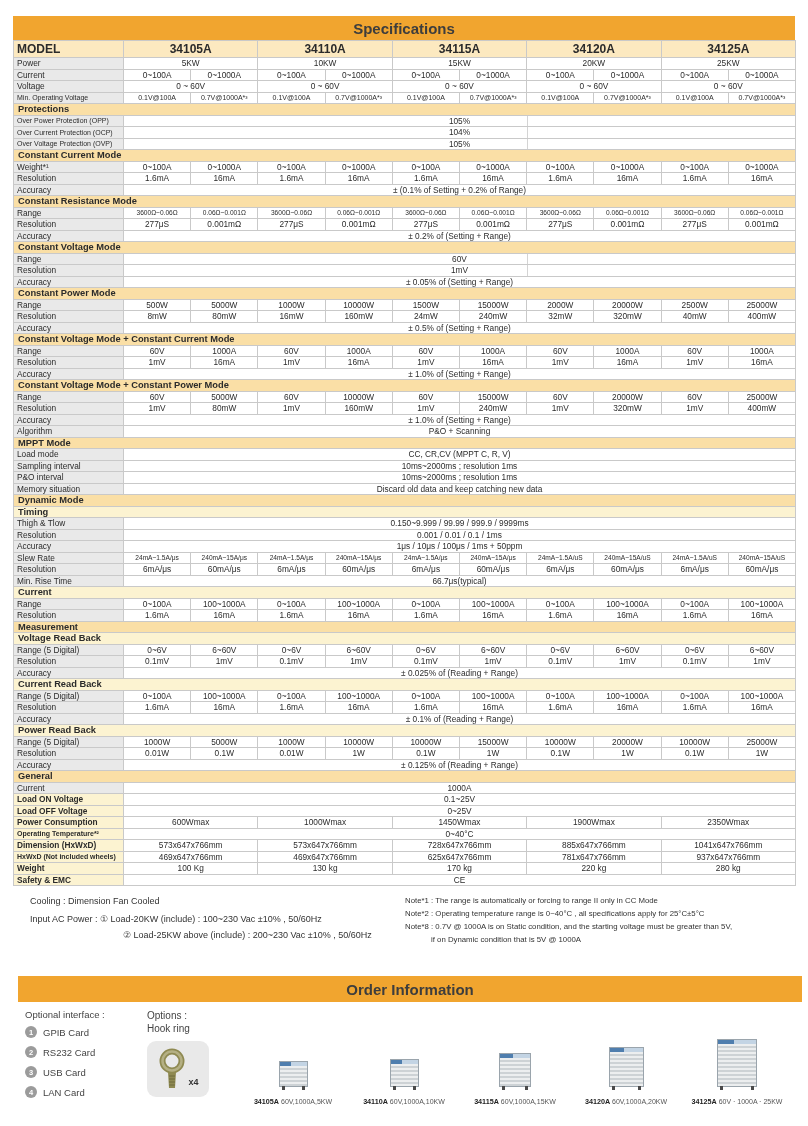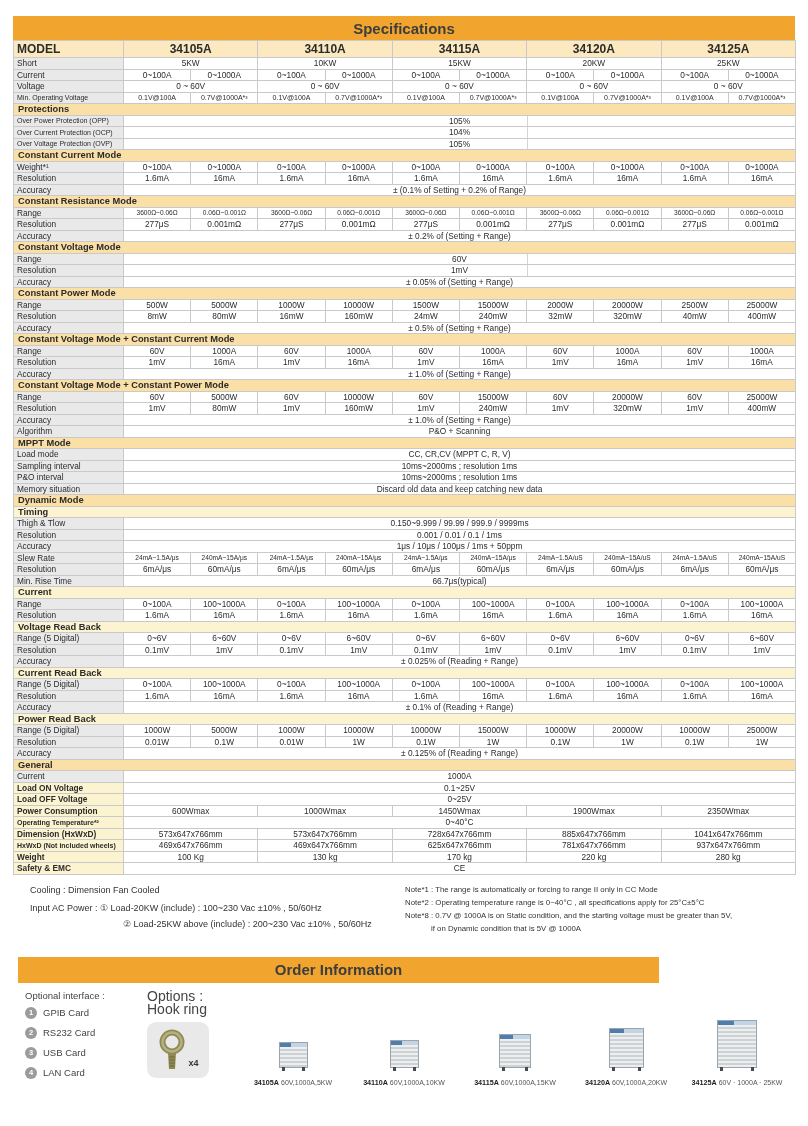--- a/index.html
+++ b/index.html
@@ -1,21 +1,21 @@
 <!DOCTYPE html>
 <html><head>
 <meta charset="utf-8">
 <style>
   html,body{margin:0;padding:0;background:#ffffff;}
   body{width:808px;height:1126px;overflow:hidden;font-family:"Liberation Sans", sans-serif;color:#2b2b2b;}
   .page{position:relative;width:808px;height:1126px;background:#fff;}
 
   
   .banner{width:782px;margin:16px 0 0 13px;height:24px;background:#F1A52F;display:flex;align-items:center;justify-content:center;font-weight:bold;font-size:15px;color:#3d3d3d;}
-  .banner.order{width:641px;margin:6px 0 0 18px;height:26px;justify-content:center;}
+  .banner.order{width:784px;margin:14px 0 0 18px;height:26px;justify-content:center;}
 
   
   #spec-table{width:782px;margin-left:13px;border-left:1px solid #c9c9c9;border-top:1px solid #c9c9c9;background:#fff;}
   .trow{display:grid;grid-template-columns:110px repeat(10,1fr);height:11.5px;}
   .trow.modelrow{height:17px;}
   .trow>div{box-sizing:border-box;border-right:1px solid #c9c9c9;border-bottom:1px solid #c9c9c9;display:flex;align-items:center;justify-content:center;overflow:hidden;white-space:nowrap;font-size:8.3px;}
   .lab{justify-content:flex-start !important;padding-left:3px;background:#e9e9e9;}
   .lab.ly{background:#fcf3d1;font-weight:bold;}
   .lab.sm{font-size:7px !important;}
   .modelrow .lab{background:#fce9c0;font-weight:bold;font-size:12px !important;}
@@ -38,21 +38,21 @@
   .fn-right .indent{padding-left:26px;}
 
   
   .order-section{display:flex;margin:7px 0 0 25px;width:770px;}
   .if-col{width:122px;}
   .if-title{font-size:9.5px;color:#444;margin-bottom:6px;}
   .if-item{display:flex;align-items:center;margin-bottom:8px;}
   .num-circle{width:12px;height:12px;border-radius:50%;background:#9b9b9b;color:#fff;font-size:7.5px;font-weight:bold;display:flex;align-items:center;justify-content:center;margin-right:6px;flex:0 0 12px;}
   .if-label{font-size:9.5px;color:#444;}
   .opt-col{width:80px;}
-  .opt-title{font-size:14px;color:#444;line-height:13px;}
+  .opt-title{font-size:10px;color:#444;line-height:13px;}
   .hook-box{margin-top:6px;width:62px;height:56px;background:#e9e9e9;border-radius:9px;display:flex;align-items:center;justify-content:center;}
   .hook-x4{font-size:9px;font-weight:bold;color:#333;margin:26px 0 0 1px;}
   .products{flex:1;display:flex;justify-content:space-between;padding:0 6px 0 14px;}
   .product{width:104px;display:flex;flex-direction:column;align-items:center;justify-content:flex-end;}
   .cab{position:relative;border:1px solid #9aa4ac;background:repeating-linear-gradient(180deg,#eceeef 0 2px,#cdd2d5 2px 4px);margin-bottom:10px;}
   .cab .top{position:absolute;top:0;left:0;right:0;height:4px;background:linear-gradient(90deg,#4f7eae 0 42%,#c3d4e4 42% 100%);}
   .cab .foot{position:absolute;bottom:-4px;width:3px;height:4px;background:#4a4a4a;}
   .cab .foot.l{left:2px;} .cab .foot.r{right:2px;}
   .cap{font-size:7px;color:#555;white-space:nowrap;}
   .cap b{color:#222;font-size:7.2px;}
@@ -69,21 +69,21 @@
   <div id="spec-table">
       <div class="trow modelrow">
         <div class="lab lg">MODEL</div>
         <div class="vcell mname" style="grid-column: span 2;">34105A</div>
         <div class="vcell mname" style="grid-column: span 2;">34110A</div>
         <div class="vcell mname" style="grid-column: span 2;">34115A</div>
         <div class="vcell mname" style="grid-column: span 2;">34120A</div>
         <div class="vcell mname" style="grid-column: span 2;">34125A</div>
       </div>
       <div class="trow">
-        <div class="lab lg">Short</div>
+        <div class="lab lg">Power</div>
         <div class="vcell" style="grid-column: span 2;">5KW</div>
         <div class="vcell" style="grid-column: span 2;">10KW</div>
         <div class="vcell" style="grid-column: span 2;">15KW</div>
         <div class="vcell" style="grid-column: span 2;">20KW</div>
         <div class="vcell" style="grid-column: span 2;">25KW</div>
       </div>
       <div class="trow">
         <div class="lab lg">Current</div>
         <div class="vcell" style="grid-column: span 1;">0~100A</div>
         <div class="vcell" style="grid-column: span 1;">0~1000A</div>
@@ -404,20 +404,23 @@
         <div class="vcell" style="grid-column: span 1;">1.6mA</div>
         <div class="vcell" style="grid-column: span 1;">16mA</div>
         <div class="vcell" style="grid-column: span 1;">1.6mA</div>
         <div class="vcell" style="grid-column: span 1;">16mA</div>
         <div class="vcell" style="grid-column: span 1;">1.6mA</div>
         <div class="vcell" style="grid-column: span 1;">16mA</div>
         <div class="vcell" style="grid-column: span 1;">1.6mA</div>
         <div class="vcell" style="grid-column: span 1;">16mA</div>
         <div class="vcell" style="grid-column: span 1;">1.6mA</div>
         <div class="vcell" style="grid-column: span 1;">16mA</div>
+      </div>
+      <div class="trow sec">
+        <div class="hcell">Measurement</div>
       </div>
       <div class="trow sub">
         <div class="hcell">Voltage Read Back</div>
       </div>
       <div class="trow">
         <div class="lab lg">Range (5 Digital)</div>
         <div class="vcell" style="grid-column: span 1;">0~6V</div>
         <div class="vcell" style="grid-column: span 1;">6~60V</div>
         <div class="vcell" style="grid-column: span 1;">0~6V</div>
         <div class="vcell" style="grid-column: span 1;">6~60V</div>

